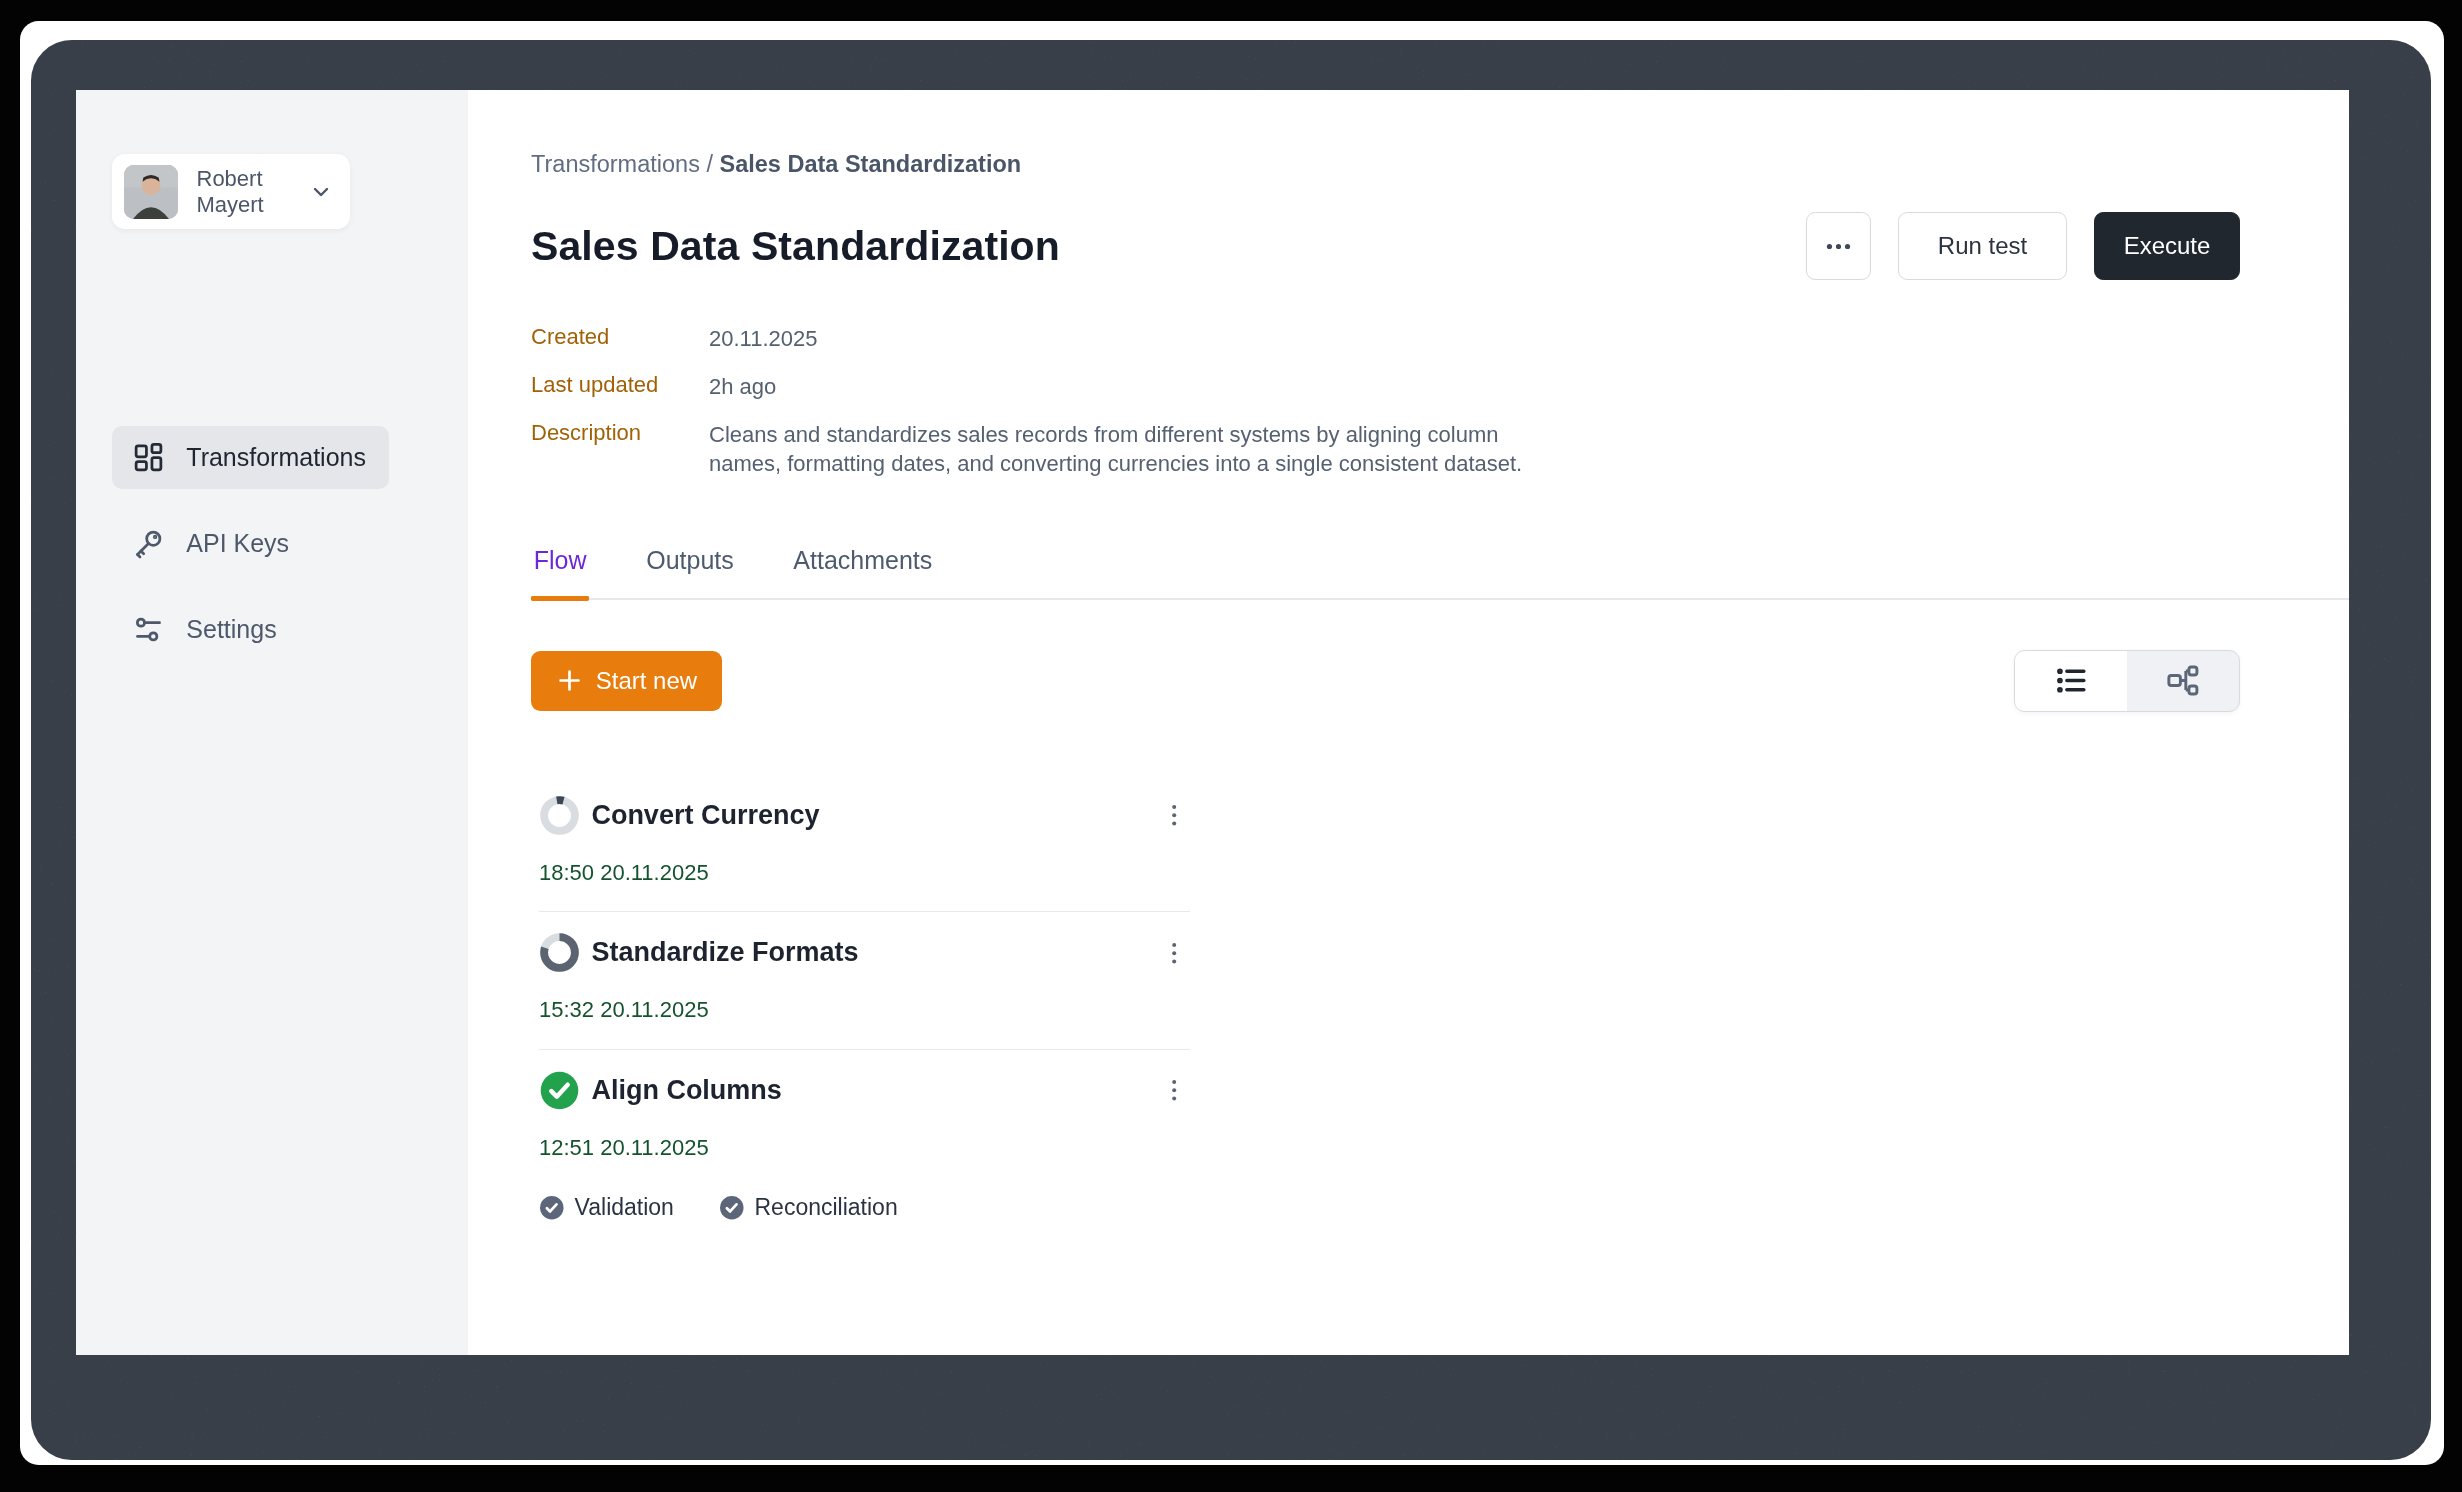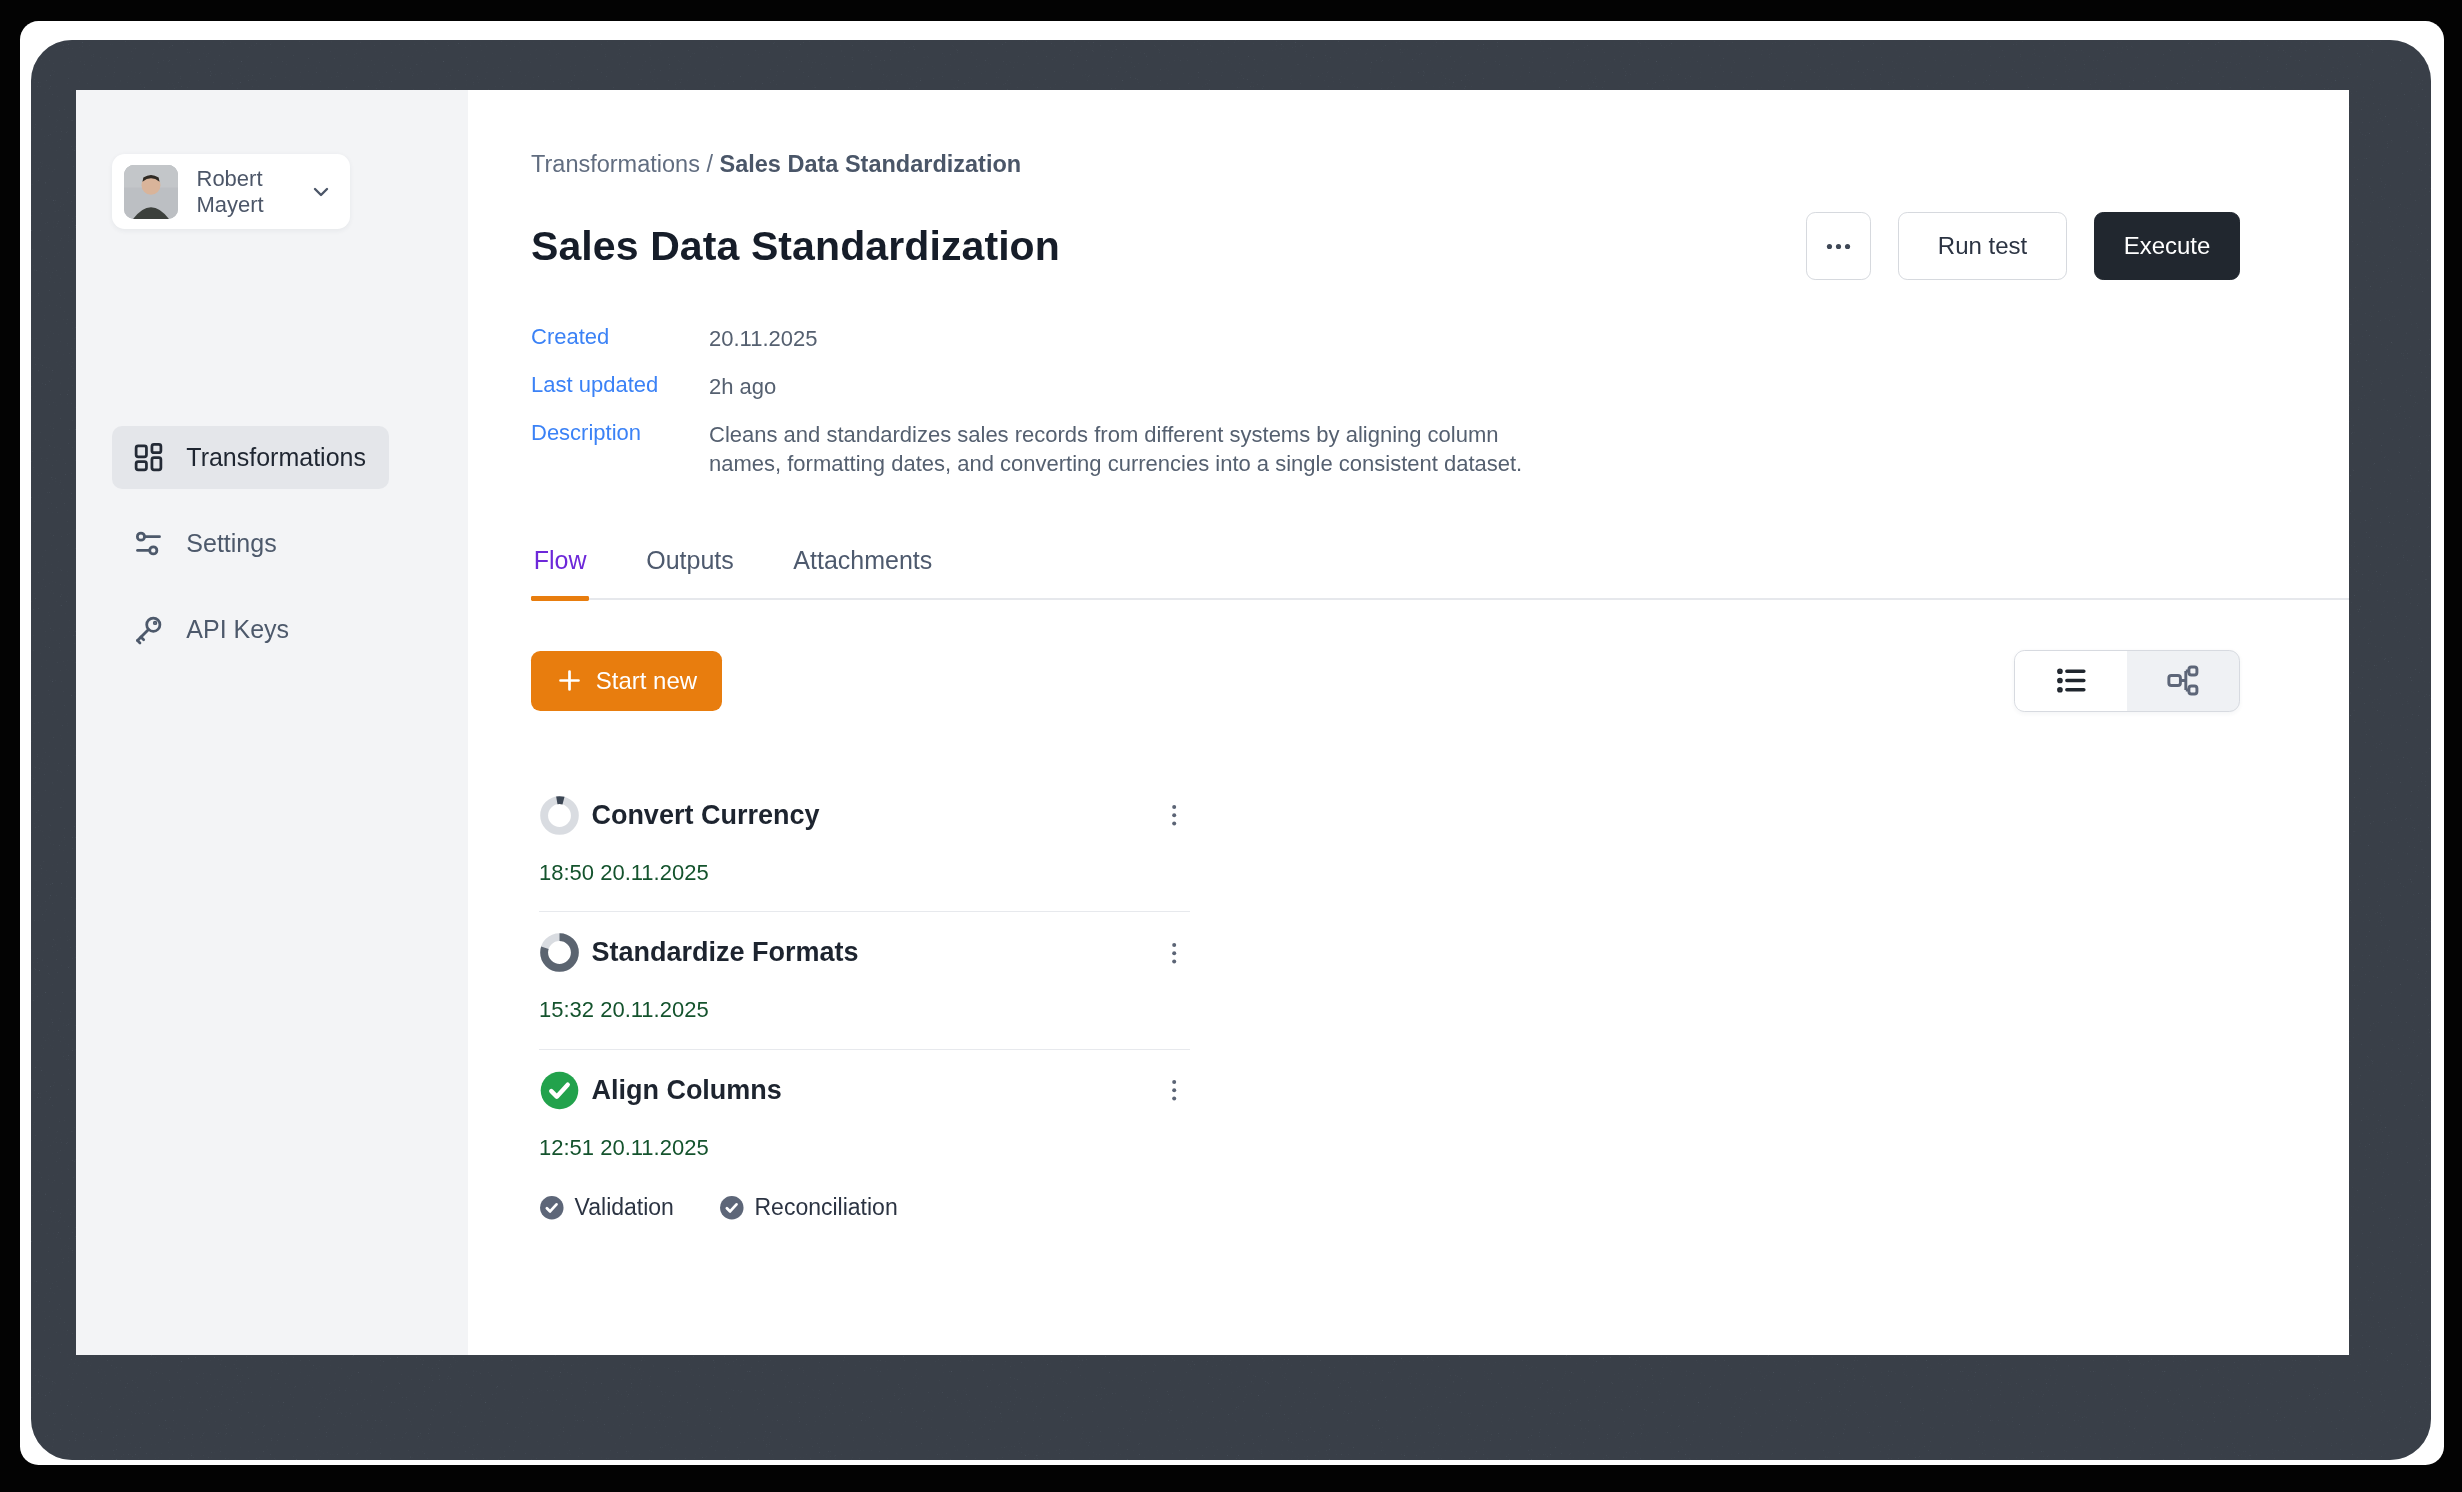--- a/index.html
+++ b/index.html
@@ -60,21 +60,21 @@
     height:68px; border-radius:9.2px; border:1.4px solid #d6d9de; background:#fff;
     display:flex; align-items:center; justify-content:center; font-size:24px;
     color:#2b3342; cursor:pointer; font-family:inherit;
   }
   .btn-more { width:65px; }
   .btn-more svg { width:31px; height:31px; }
   .btn-run { width:169px; }
   .btn-exec { width:146px; background:#21272f; border-color:#21272f; color:#ffffff; }
   .meta { margin-top:44px; display:flex; flex-direction:column; gap:18.5px; font-size:22px; }
   .meta-row { display:flex; }
-  .meta-label { width:178px; flex:0 0 178px; color:#3b82f6; }
+  .meta-label { width:178px; flex:0 0 178px; color:#a16207; }
   .meta-value { color:#556070; max-width:849px; line-height:1.34; }
   
   .tabs { margin-top:67px; margin-right:-109px; border-bottom:2.1px solid #e6e8ec; display:flex; gap:54px; }
   .tab { font-size:25px; color:#4e5a6e; padding:0 2.8px 23px 2.8px; position:relative; cursor:pointer; }
   .tab.active { color:#6d28d9; font-weight:500; }
   .tab.active::after {
     content:""; position:absolute; left:0; right:0; bottom:-3.6px; height:5.7px;
     background:#e87d0e; border-radius:1.4px;
   }
   
@@ -142,37 +142,37 @@
         <div class="nav-item active">
           <svg class="nicon" viewBox="0 0 24 24" fill="none" stroke="#242b36" stroke-width="2" stroke-linejoin="round">
             <rect x="3" y="3.5" width="7.5" height="8" rx="1.5"></rect>
             <rect x="14.5" y="2.5" width="6.5" height="6" rx="1.5"></rect>
             <rect x="3" y="15" width="7.5" height="6" rx="1.5"></rect>
             <rect x="14.5" y="12" width="6.5" height="9" rx="1.5"></rect>
           </svg>
           <span>Transformations</span>
         </div>
         <div class="nav-item">
-          <svg class="nicon" viewBox="0 0 24 24" fill="none" stroke="#4d596b" stroke-width="2" stroke-linecap="round">
-            <circle cx="6.5" cy="7" r="2.6"></circle>
-            <path d="M9.5 7 H20"></path>
-            <path d="M4 17 H12.5"></path>
-            <circle cx="15.5" cy="17" r="2.6"></circle>
-          </svg>
-          <span>Settings</span>
-        </div>
-        <div class="nav-item">
           <svg class="nicon" viewBox="0 0 24 24" fill="none" stroke="#4d596b" stroke-width="2" stroke-linecap="round" stroke-linejoin="round">
             <circle cx="15.5" cy="8.5" r="4.8"></circle>
             <circle cx="16.8" cy="7.2" r="0.6" fill="#4d596b"></circle>
             <path d="M12 12 L4 20"></path>
             <path d="M6.5 17.5 L8.5 19.5"></path>
             <path d="M4 20 L5.8 21.8"></path>
           </svg>
           <span>API Keys</span>
+        </div>
+        <div class="nav-item">
+          <svg class="nicon" viewBox="0 0 24 24" fill="none" stroke="#4d596b" stroke-width="2" stroke-linecap="round">
+            <circle cx="6.5" cy="7" r="2.6"></circle>
+            <path d="M9.5 7 H20"></path>
+            <path d="M4 17 H12.5"></path>
+            <circle cx="15.5" cy="17" r="2.6"></circle>
+          </svg>
+          <span>Settings</span>
         </div>
       </nav>
     </aside>
 
     <main class="main">
 
       <div class="breadcrumb">
         <span>Transformations</span>
         <span> <span>/</span> </span>
         <span class="crumb-current">Sales Data Standardization</span>

